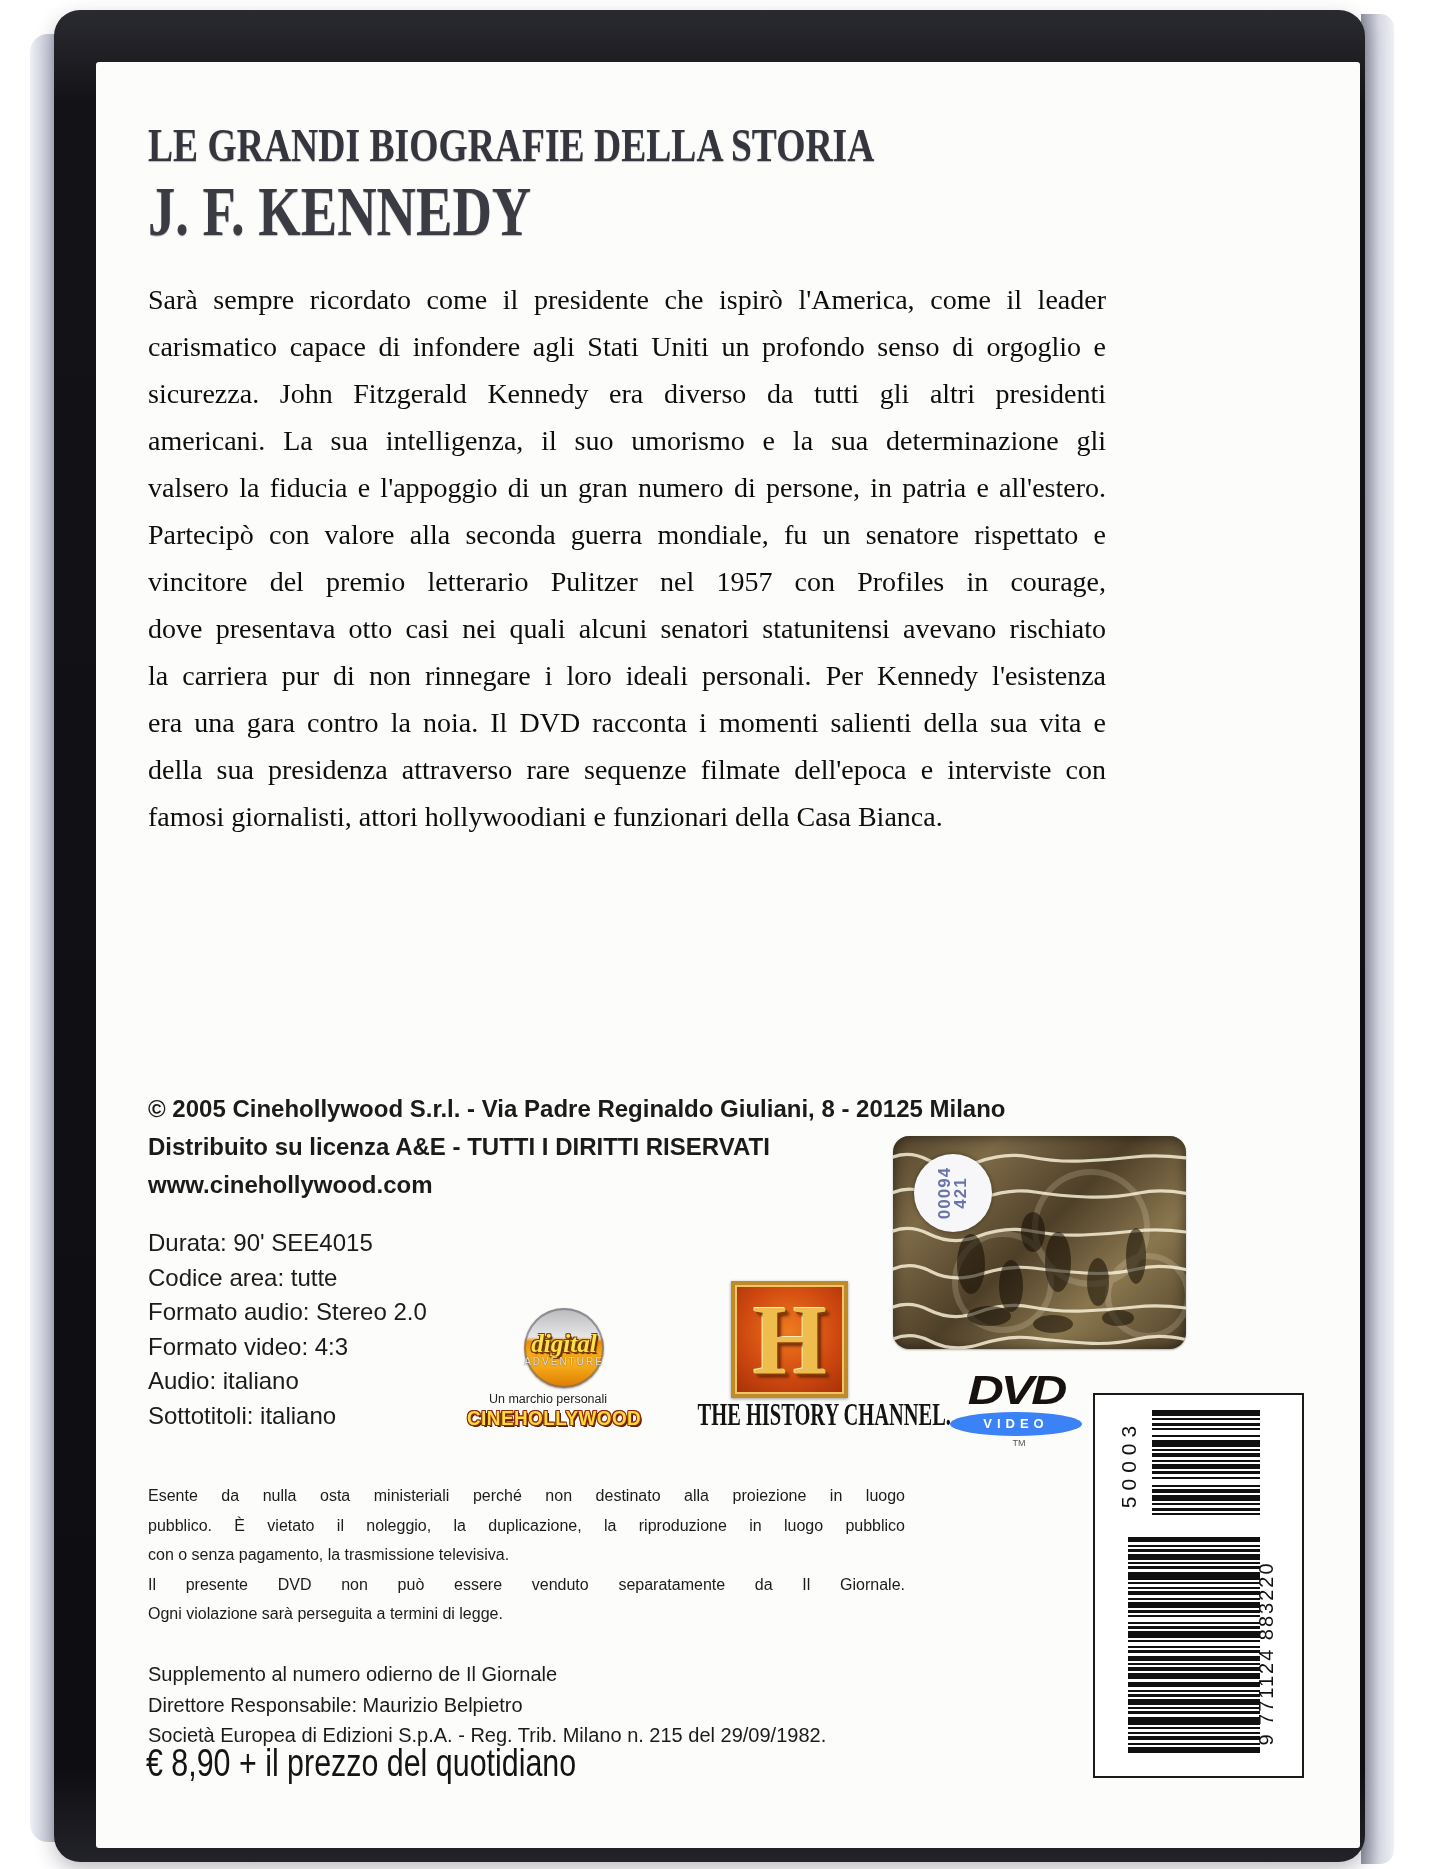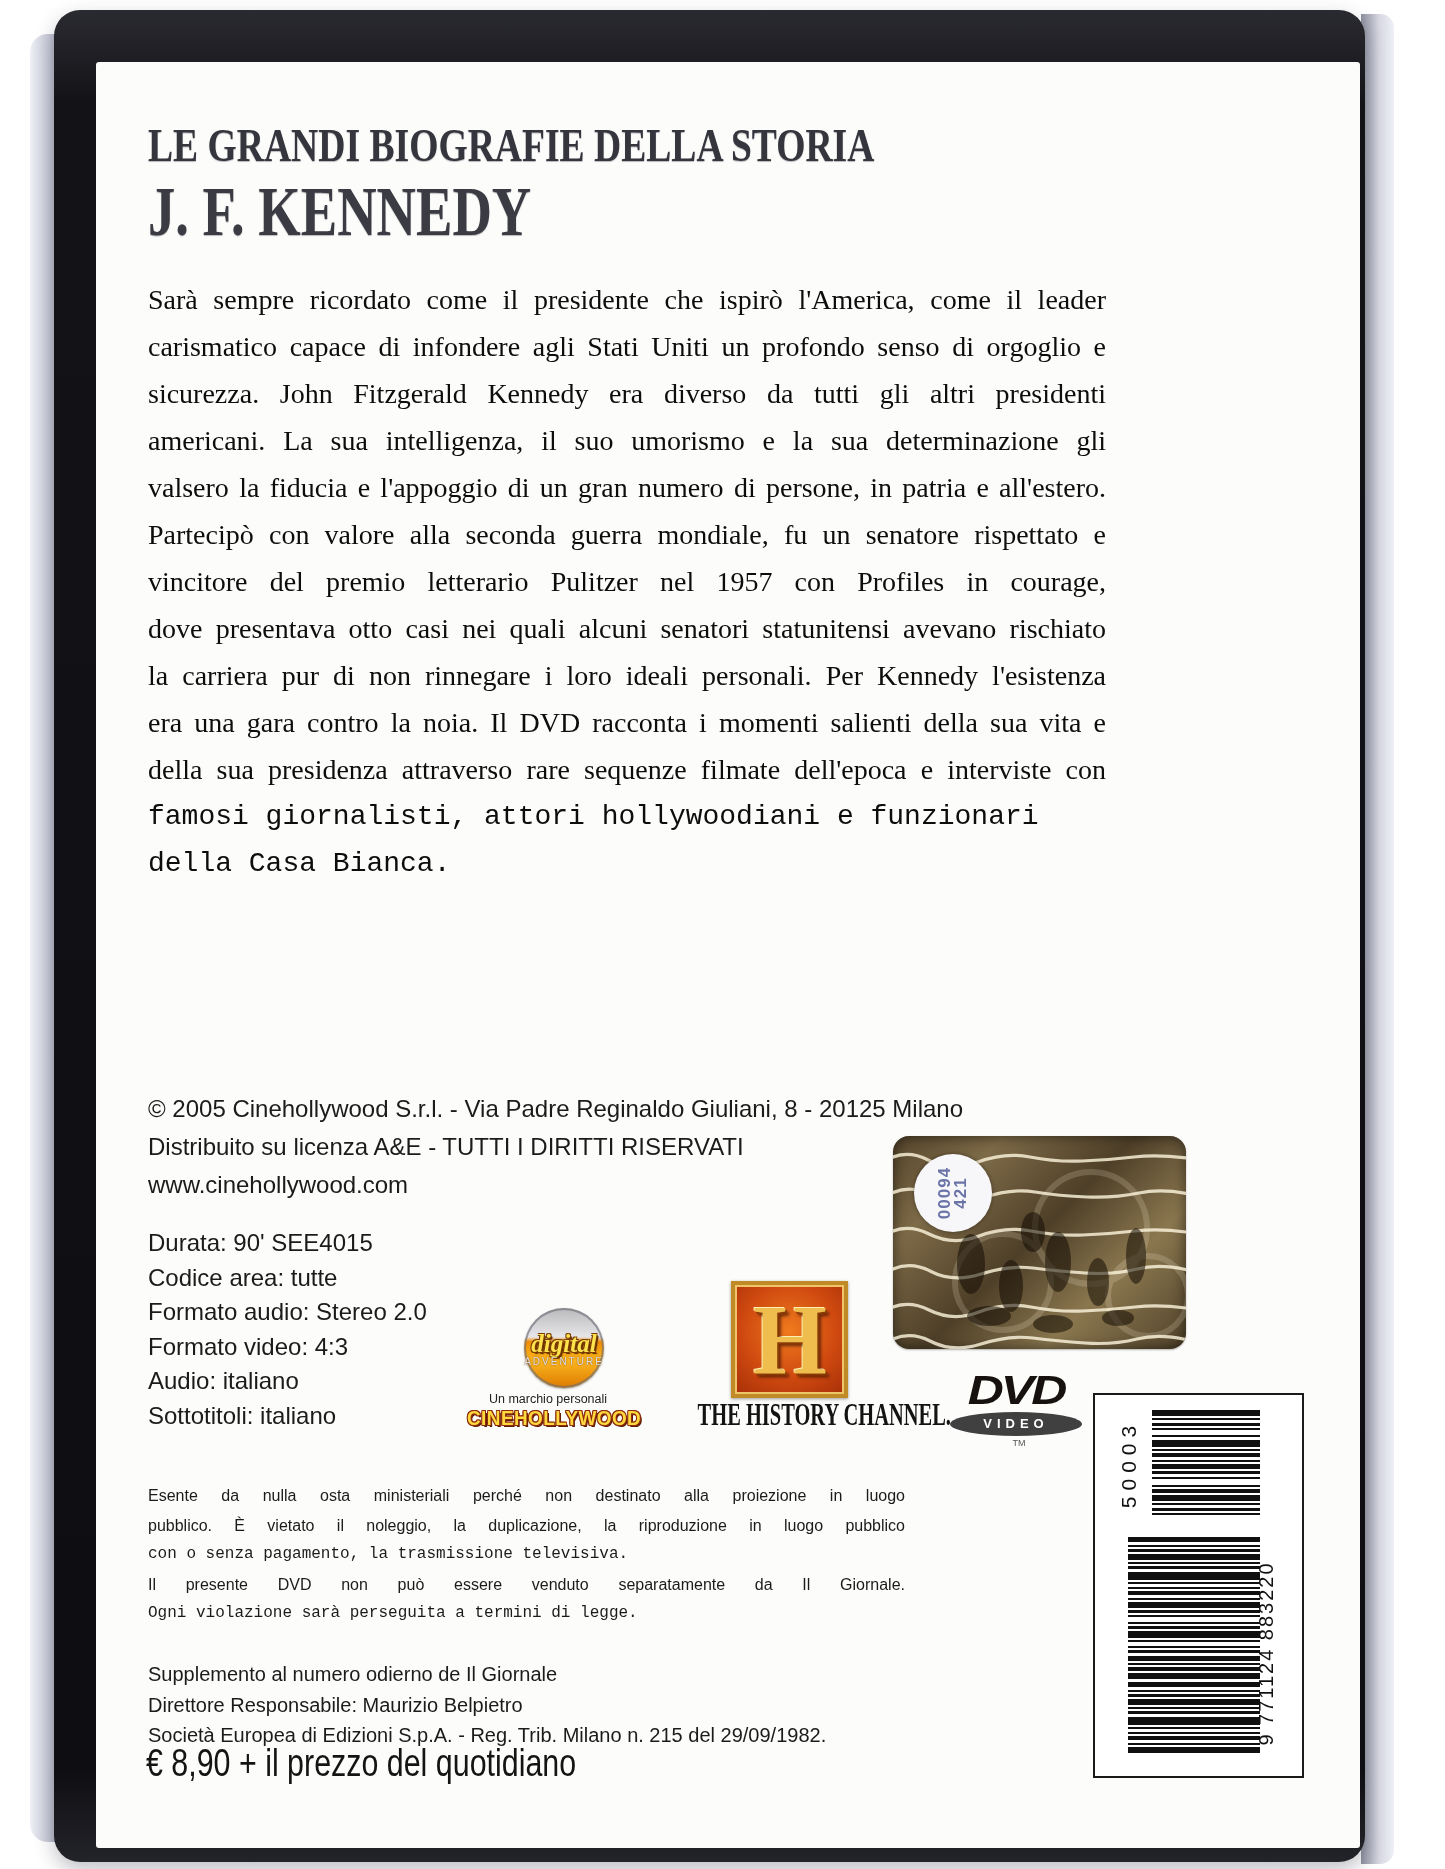--- a/index.html
+++ b/index.html
@@ -22,25 +22,25 @@
     white-space:nowrap;text-shadow:0 1px 1px rgba(120,120,130,.5);}
   #main-title{left:148px;top:172px;font-family:"Liberation Serif",serif;font-weight:bold;
     font-size:70px;color:#3a3b43;transform:scaleX(.78);transform-origin:left top;white-space:nowrap;
     text-shadow:0 1px 1px rgba(120,120,130,.5);}
 
   
   #synopsis{left:148px;top:276px;width:958px;font-family:"Liberation Serif",serif;
     font-size:28px;color:#0d0d0d;}
   .syn-line{height:47px;line-height:47px;}
   .jline{text-align:justify;text-align-last:justify;}
-  .lline{text-align:left;font-family:Liberation Mono, monospace;}
+  .lline{text-align:left;}
 
   
   #publisher{left:148px;top:1090px;width:960px;font-size:24px;color:#1b1b1b;}
-  .pub-line{height:38px;line-height:38px;}
+  .pub-line{height:38px;line-height:38px;font-weight:bold;}
 
   
   #specs{left:148px;top:1226px;width:500px;font-size:24px;color:#1b1b1b;}
   .spec-line{height:34.5px;line-height:34.5px;}
 
   
   #digital-circle{left:524px;top:1308px;width:80px;height:80px;border-radius:50%;
     background:linear-gradient(180deg,#b9b9bd 0%,#e6e6e8 36%,#ef8d05 42%,#fbb61f 66%,#dd7a00 100%);
     box-shadow:inset 0 0 0 2px rgba(110,110,120,.65),0 1px 2px rgba(0,0,0,.35);text-align:center;}
   #digital-word{display:block;margin-top:22px;font-family:"Liberation Serif",serif;font-style:italic;
@@ -63,21 +63,21 @@
     color:#eebd4e;transform:scaleX(.95);
     text-shadow:2px 2px 0 #8a3a06,4px 4px 3px rgba(60,20,0,.65),-1px -1px 0 #ffefb0;}
   #history-name{left:650px;top:1397px;width:280px;text-align:center;white-space:nowrap;
     font-family:"Liberation Serif",serif;font-weight:bold;font-size:31px;color:#131313;
     transform:scaleX(.66);transform-origin:center top;}
 
   
   #dvd-logo{left:946px;top:1368px;width:140px;text-align:center;}
   #dvd-word{font-family:"Liberation Sans",sans-serif;font-weight:bold;font-style:italic;
     font-size:50px;line-height:44px;letter-spacing:-3px;color:#17120f;display:block;transform:scaleY(.82);}
-  #video-ellipse{margin:0 auto;width:132px;height:24px;border-radius:50%;background:#404040;
+  #video-ellipse{margin:0 auto;width:132px;height:24px;border-radius:50%;background:#3b82f6;
     color:#ffffff;font-size:13px;font-weight:bold;letter-spacing:5px;line-height:24px;text-align:center;}
   #dvd-tm{display:block;font-size:9px;color:#555;margin-top:2px;margin-right:-6px;}
 
   
   #sticker{left:893px;top:1136px;width:293px;height:213px;border-radius:16px;
     background:linear-gradient(135deg,#55452c 0%,#7d6a47 22%,#4e3f28 48%,#8a774f 72%,#51422a 100%);
     box-shadow:inset 0 0 14px rgba(0,0,0,.55),0 1px 2px rgba(0,0,0,.3);overflow:hidden;}
   #sticker svg{position:absolute;left:0;top:0;}
   #serial-circle{left:914px;top:1154px;width:78px;height:78px;border-radius:50%;background:#f7f7fa;
     box-shadow:0 0 4px rgba(0,0,0,.4);display:flex;align-items:center;justify-content:center;overflow:hidden;}

